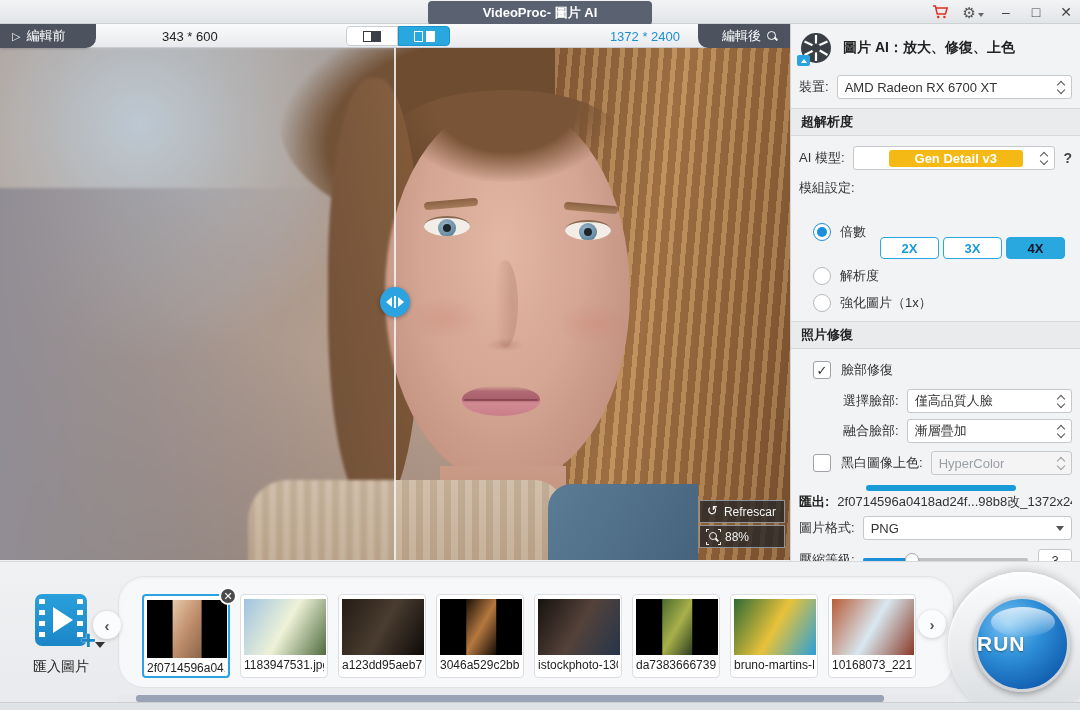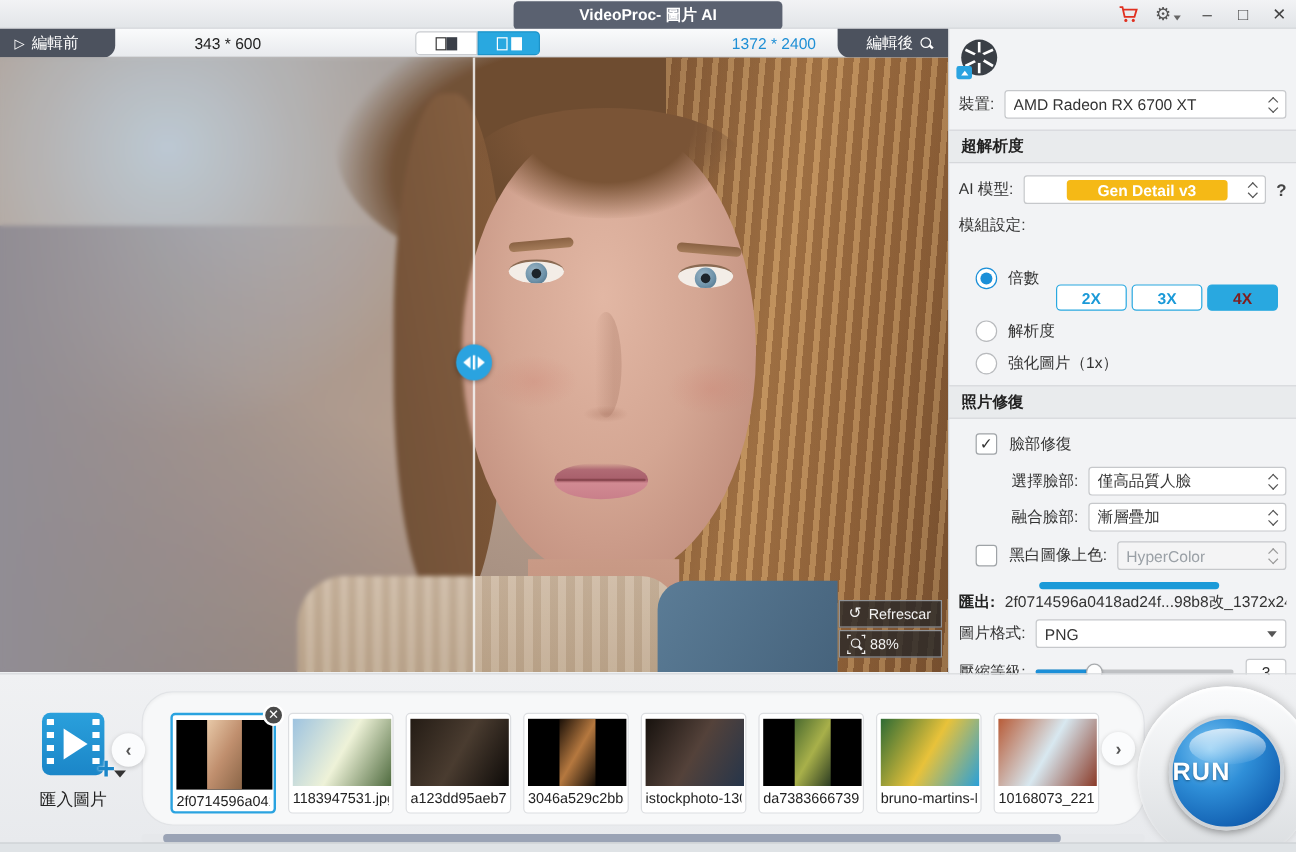--- a/index.html
+++ b/index.html
@@ -140,21 +140,21 @@
     padding:1px 26px; font-size:13px; margin:0 auto 0 28px; }
   .help-btn { margin-left:8px; color:#444; font-weight:bold; font-size:14px; }
   .radio { width:18px; height:18px; border-radius:50%; border:1px solid #b8babd; background:#fff; flex:0 0 auto;
     display:flex; align-items:center; justify-content:center; }
   .radio.sel { border-color:#1b8fd8; }
   .radio.sel::after { content:""; width:10px; height:10px; border-radius:50%; background:#1b8fd8; }
   .indent { padding-left:22px; }
   .scale-btns { display:flex; gap:4px; margin-left:14px; }
   .scale-btn { width:59px; height:22px; border:1.5px solid #29a8e0; border-radius:4px; background:#fff;
     color:#1b9ad8; font-weight:bold; font-size:13px; display:flex; align-items:center; justify-content:center;margin-top:32px; }
-  .scale-btn.active { background:#29a8e0; color:#7f1d1d; }
+  .scale-btn.active { background:#29a8e0; color:#0f172a; }
   .checkbox { width:18px; height:18px; border-radius:3px; border:1px solid #9fa3a7; background:#fff; flex:0 0 auto;
     display:flex; align-items:center; justify-content:center; font-size:13px; color:#333; font-weight:bold; }
   .hscroll-accent { margin:10px 0 2px 75px; width:150px; height:6px; background:#1b9ad8; border-radius:3px; }
   .export-name { font-size:13px; color:#333; white-space:nowrap; overflow:hidden; }
   .bold { font-weight:bold; color:#222; }
   .caret-down { width:0; height:0; border-left:4px solid transparent; border-right:4px solid transparent; border-top:5px solid #555; margin-left:auto; }
   .slider { position:relative; flex:1; height:4px; background:#bfc1c4; border-radius:2px; margin-right:10px; }
   .slider .fill { position:absolute; left:0; top:0; height:4px; width:30%; background:#1b8fd8; border-radius:2px; }
   .slider .thumb { position:absolute; left:calc(30% - 7px); top:-5px; width:14px; height:14px; border-radius:50%;
     background:#fdfdfd; border:1px solid #a8abae; box-shadow:0 1px 2px rgba(0,0,0,.2); }
@@ -324,20 +324,21 @@
               <path d="M28.5 10.5 L19.5 14.5"></path>
               <path d="M28.5 24 L20 19"></path>
               <path d="M17 30 L17 20"></path>
               <path d="M5.5 24 L14.5 19.5"></path>
               <path d="M5.5 10.5 L14 14.5"></path>
             </g>
             <circle cx="17" cy="17" r="4.5" fill="#3a3f46"></circle>
           </svg>
         <span class="ap-badge"></span>
       </span>
+      <span class="p-title">圖片 AI：放大、修復、上色</span>
     </div>
 
     <div class="p-row">
       <span class="p-label">裝置:</span>
       <div class="dd">
         <span class="dd-text">AMD Radeon RX 6700 XT</span>
         <span class="updown">
             <i class="chev up"></i>
             <i class="chev down"></i>
           </span>

